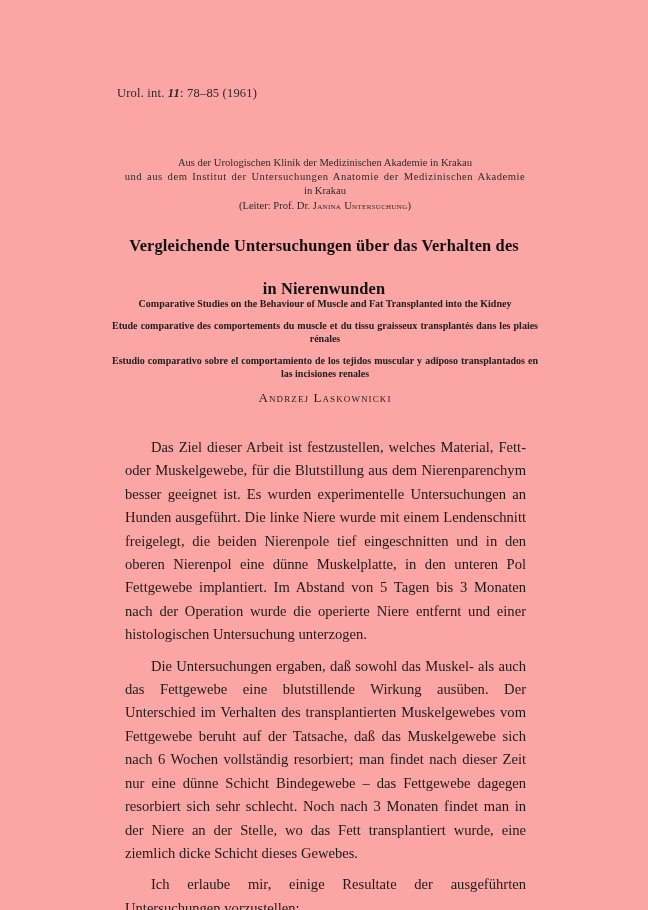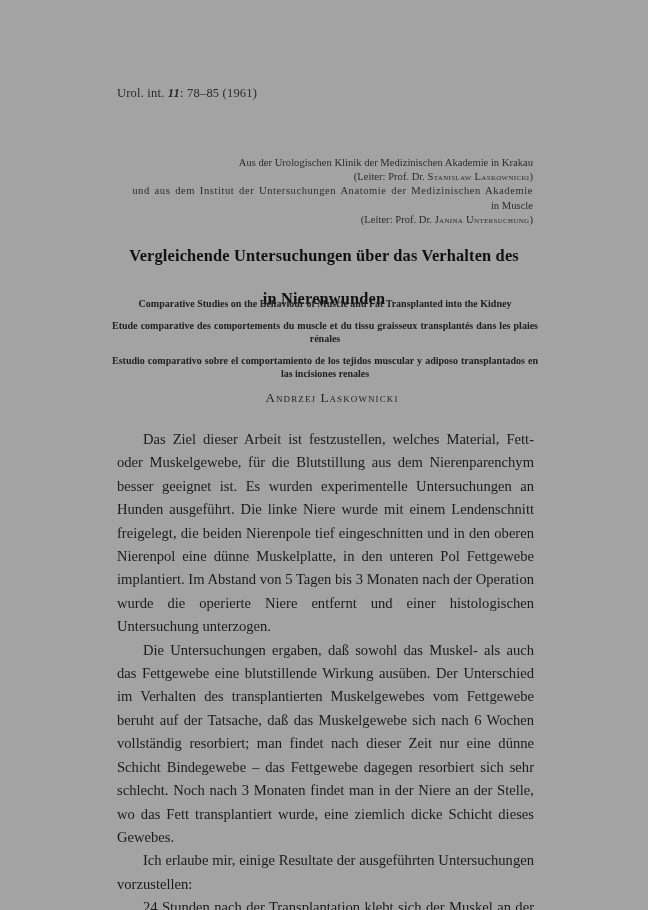--- a/index.html
+++ b/index.html
@@ -12,21 +12,21 @@
     background: #fefefe;
     font-family: "Liberation Serif", "DejaVu Serif", serif;
     color: #1c1c1c;
     overflow: hidden;
     position: relative;
   }
 
   .page {
     position: absolute;
     inset: 0;
-    background: #a3a3a3;
+    background: #fca5a5;
   }
 
   
   .running-head {
     position: absolute;
     left: 117px;
     top: 86px;
     font-size: 12.5px;
     letter-spacing: 0.2px;
     color: #2a2a2a;
@@ -41,32 +41,32 @@
   .affiliation {
     position: absolute;
     left: 117px;
     top: 156px;
     width: 416px;
     text-align: center;
     font-size: 10.6px;
     line-height: 14.2px;
     color: #2b2b2b;
   }
-  .affil-line { white-space: normal; text-align: right; }
+  .affil-line { white-space: normal; }
   .affil-wide { letter-spacing: 0.55px; word-spacing: 1.6px; }
   .smallcaps {
     font-variant: small-caps;
     letter-spacing: 0.3px;
   }
 
   
   .title {
     position: absolute;
     left: 84px;
-    top: 234px;
+    top: 224px;
     width: 480px;
     text-align: center;
     font-weight: 700;
     font-size: 16.4px;
     line-height: 21.5px;
     letter-spacing: 0.15px;
     color: #111;
   }
 
   
@@ -83,21 +83,21 @@
   }
   .subtitle + .subtitle { margin-top: 8px; }
   .sub-just {
     text-align: justify;
     text-align-last: center;
   }
 
   
   .author {
     position: absolute;
-    left: 124px;
+    left: 117px;
     top: 390px;
     width: 416px;
     text-align: center;
     font-variant: small-caps;
     font-size: 13px;
     letter-spacing: 1.1px;
     color: #222;
   }
 
   
@@ -105,40 +105,39 @@
     position: absolute;
     left: 117px;
     top: 428px;
     width: 417px;
     font-size: 14.6px;
     line-height: 23.4px;
     text-align: justify;
     color: #1b1b1b;
   }
   .body-text p {
-    margin: 0;
+    margin: 8px;
     text-indent: 26px;
     hyphens: manual;
   }
 </style>
 </head>
 <body>
 
 <div class="page">
 
   <div class="running-head">
     <span>Urol. int.</span>
     <span class="vol">11</span><span>: 78–85 (1961)</span>
   </div>
 
   <div class="affiliation">
     <div class="affil-line">Aus der Urologischen Klinik der Medizinischen Akademie in Krakau</div>
-    <div class="affil-line"><span>(Leiter: Prof. Dr. </span><span class="smallcaps">Stanislaw Laskownicki</span><span>)</span></div>
     <div class="affil-line affil-wide">und aus dem Institut der Untersuchungen Anatomie der Medizinischen Akademie</div>
-    <div class="affil-line">in Muscle</div>
+    <div class="affil-line">in Krakau</div>
     <div class="affil-line"><span>(Leiter: Prof. Dr. </span><span class="smallcaps">Janina Untersuchung</span><span>)</span></div>
   </div>
 
   <h1 class="title">
     <span>Vergleichende Untersuchungen über das Verhalten des</span><br>
     <br>
     <span>in Nierenwunden</span>
   </h1>
 
   <div class="subtitles">

